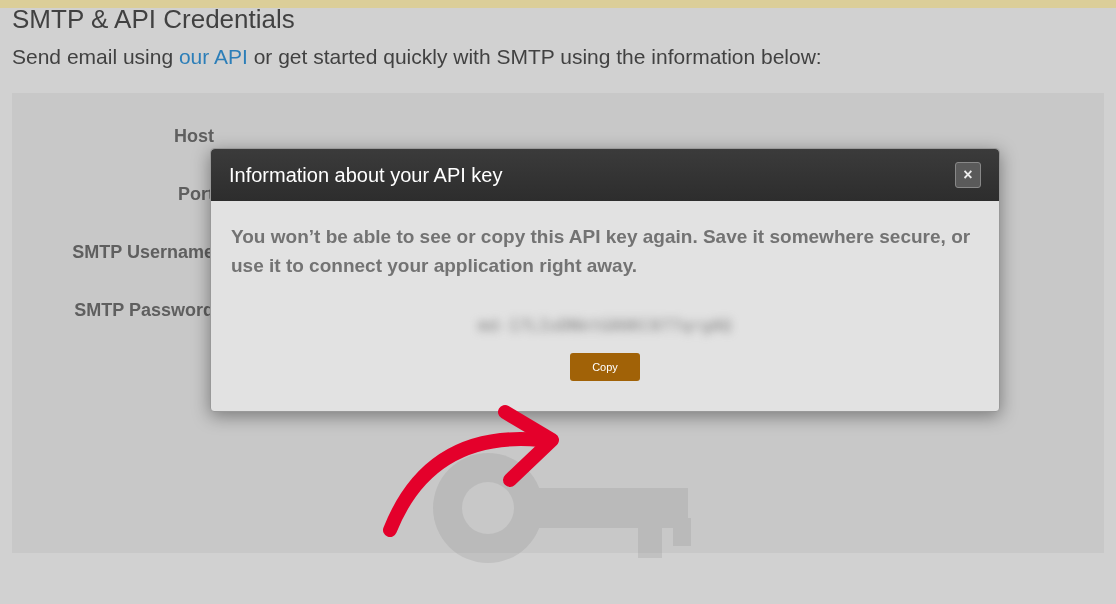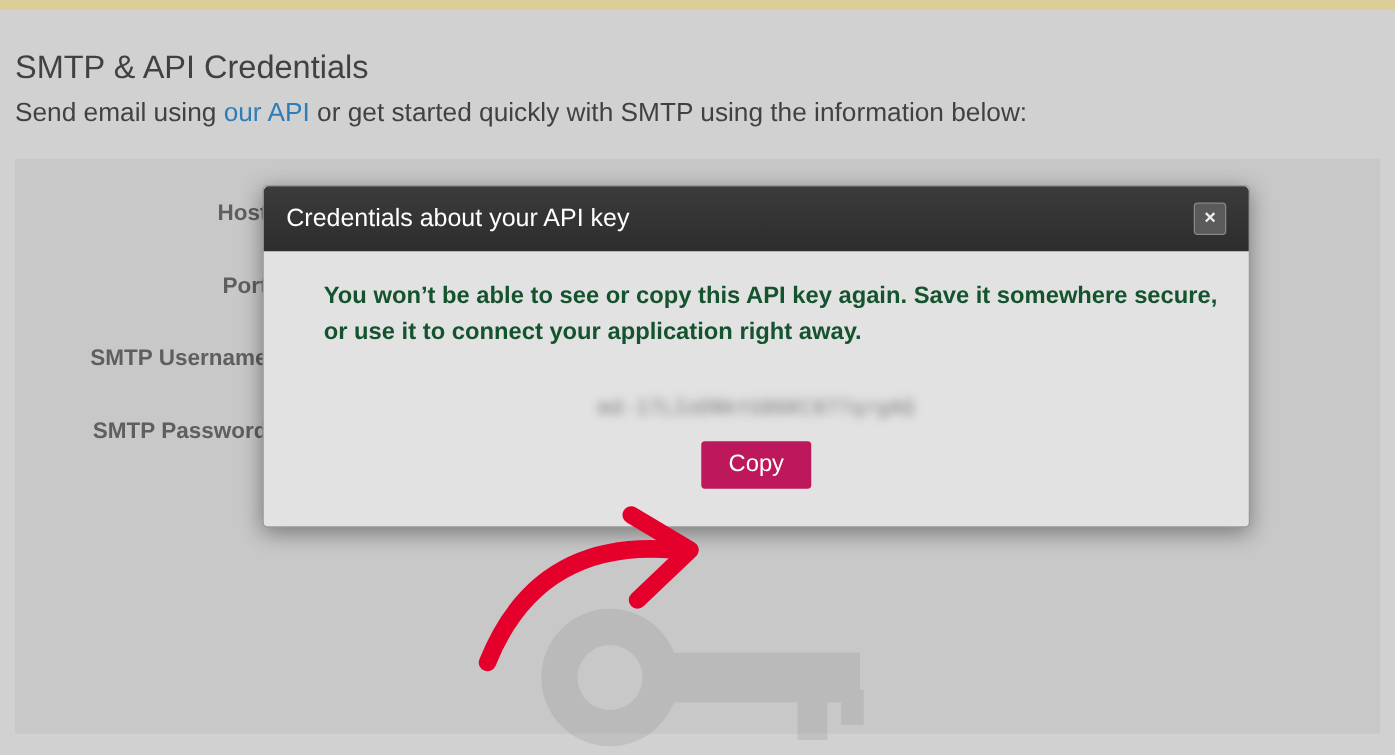--- a/index.html
+++ b/index.html
@@ -17,21 +17,21 @@
       top: 0; left: 0; right: 0; bottom: 0;
       background: #dcdcdc;
     }
     .top-strip {
       position: absolute;
       top: 0; left: 0; right: 0;
       height: 8px;
       background: #e8d99b;
     }
     .header {
-      padding: 38px 12px 10px 12px;
+      padding: 4px 12px 10px 12px;
     }
     .header h2 {
       font-size: 26px;
       font-weight: 400;
       color: #333;
       margin-bottom: 10px;
     }
     .header p {
       font-size: 21px;
       color: #333;
@@ -110,24 +110,23 @@
       color: #eee;
       font-size: 16px;
       font-weight: bold;
     }
     .modal-body {
       padding: 22px 20px 30px 20px;
     }
     .modal-body .warn {
       font-size: 19px;
       font-weight: 700;
-      color: #14532d;
+      color: #737373;
       line-height: 1.5;
       margin-bottom: 4px;
-      margin-left: 28px;
     }
     .modal-body .note {
       font-size: 19px;
       font-weight: 400;
       color: #444;
       line-height: 1.5;
     }
     .key-blur {
       text-align: center;
       margin: 36px 0 18px 0;
@@ -136,23 +135,23 @@
       color: #7a7a7a;
       filter: blur(4px);
       letter-spacing: 0.5px;
       user-select: none;
     }
     .copy-row {
       text-align: center;
     }
     .copy-btn {
       display: inline-block;
-      background: #be185d;
+      background: #a16207;
       color: #fff;
-      font-size: 19px;
+      font-size: 11px;
       padding: 8px 22px;
       border: none;
       border-radius: 3px;
       cursor: pointer;
     }
     .arrow-annotation {
       position: absolute;
       left: 370px;
       top: 400px;
       pointer-events: none;
@@ -194,21 +193,21 @@
         <rect x="265" y="85" width="18" height="28" fill="#888"></rect>
       </g>
     </svg>
   </div>
 </div>
 
 <div class="overlay"></div>
 
 <div class="modal">
   <div class="modal-header">
-    <h3>Credentials about your API key</h3>
+    <h3>Information about your API key</h3>
     <div class="close-btn">
       <span>×</span>
     </div>
   </div>
   <div class="modal-body">
     <p class="warn">You won’t be able to see or copy this API key again. Save it somewhere secure, or use it to connect your application right away.</p>
     <div class="key-blur">md-17LIoDNktG06KC077qrgAQ</div>
     <div class="copy-row">
       <button class="copy-btn">Copy</button>
     </div>

